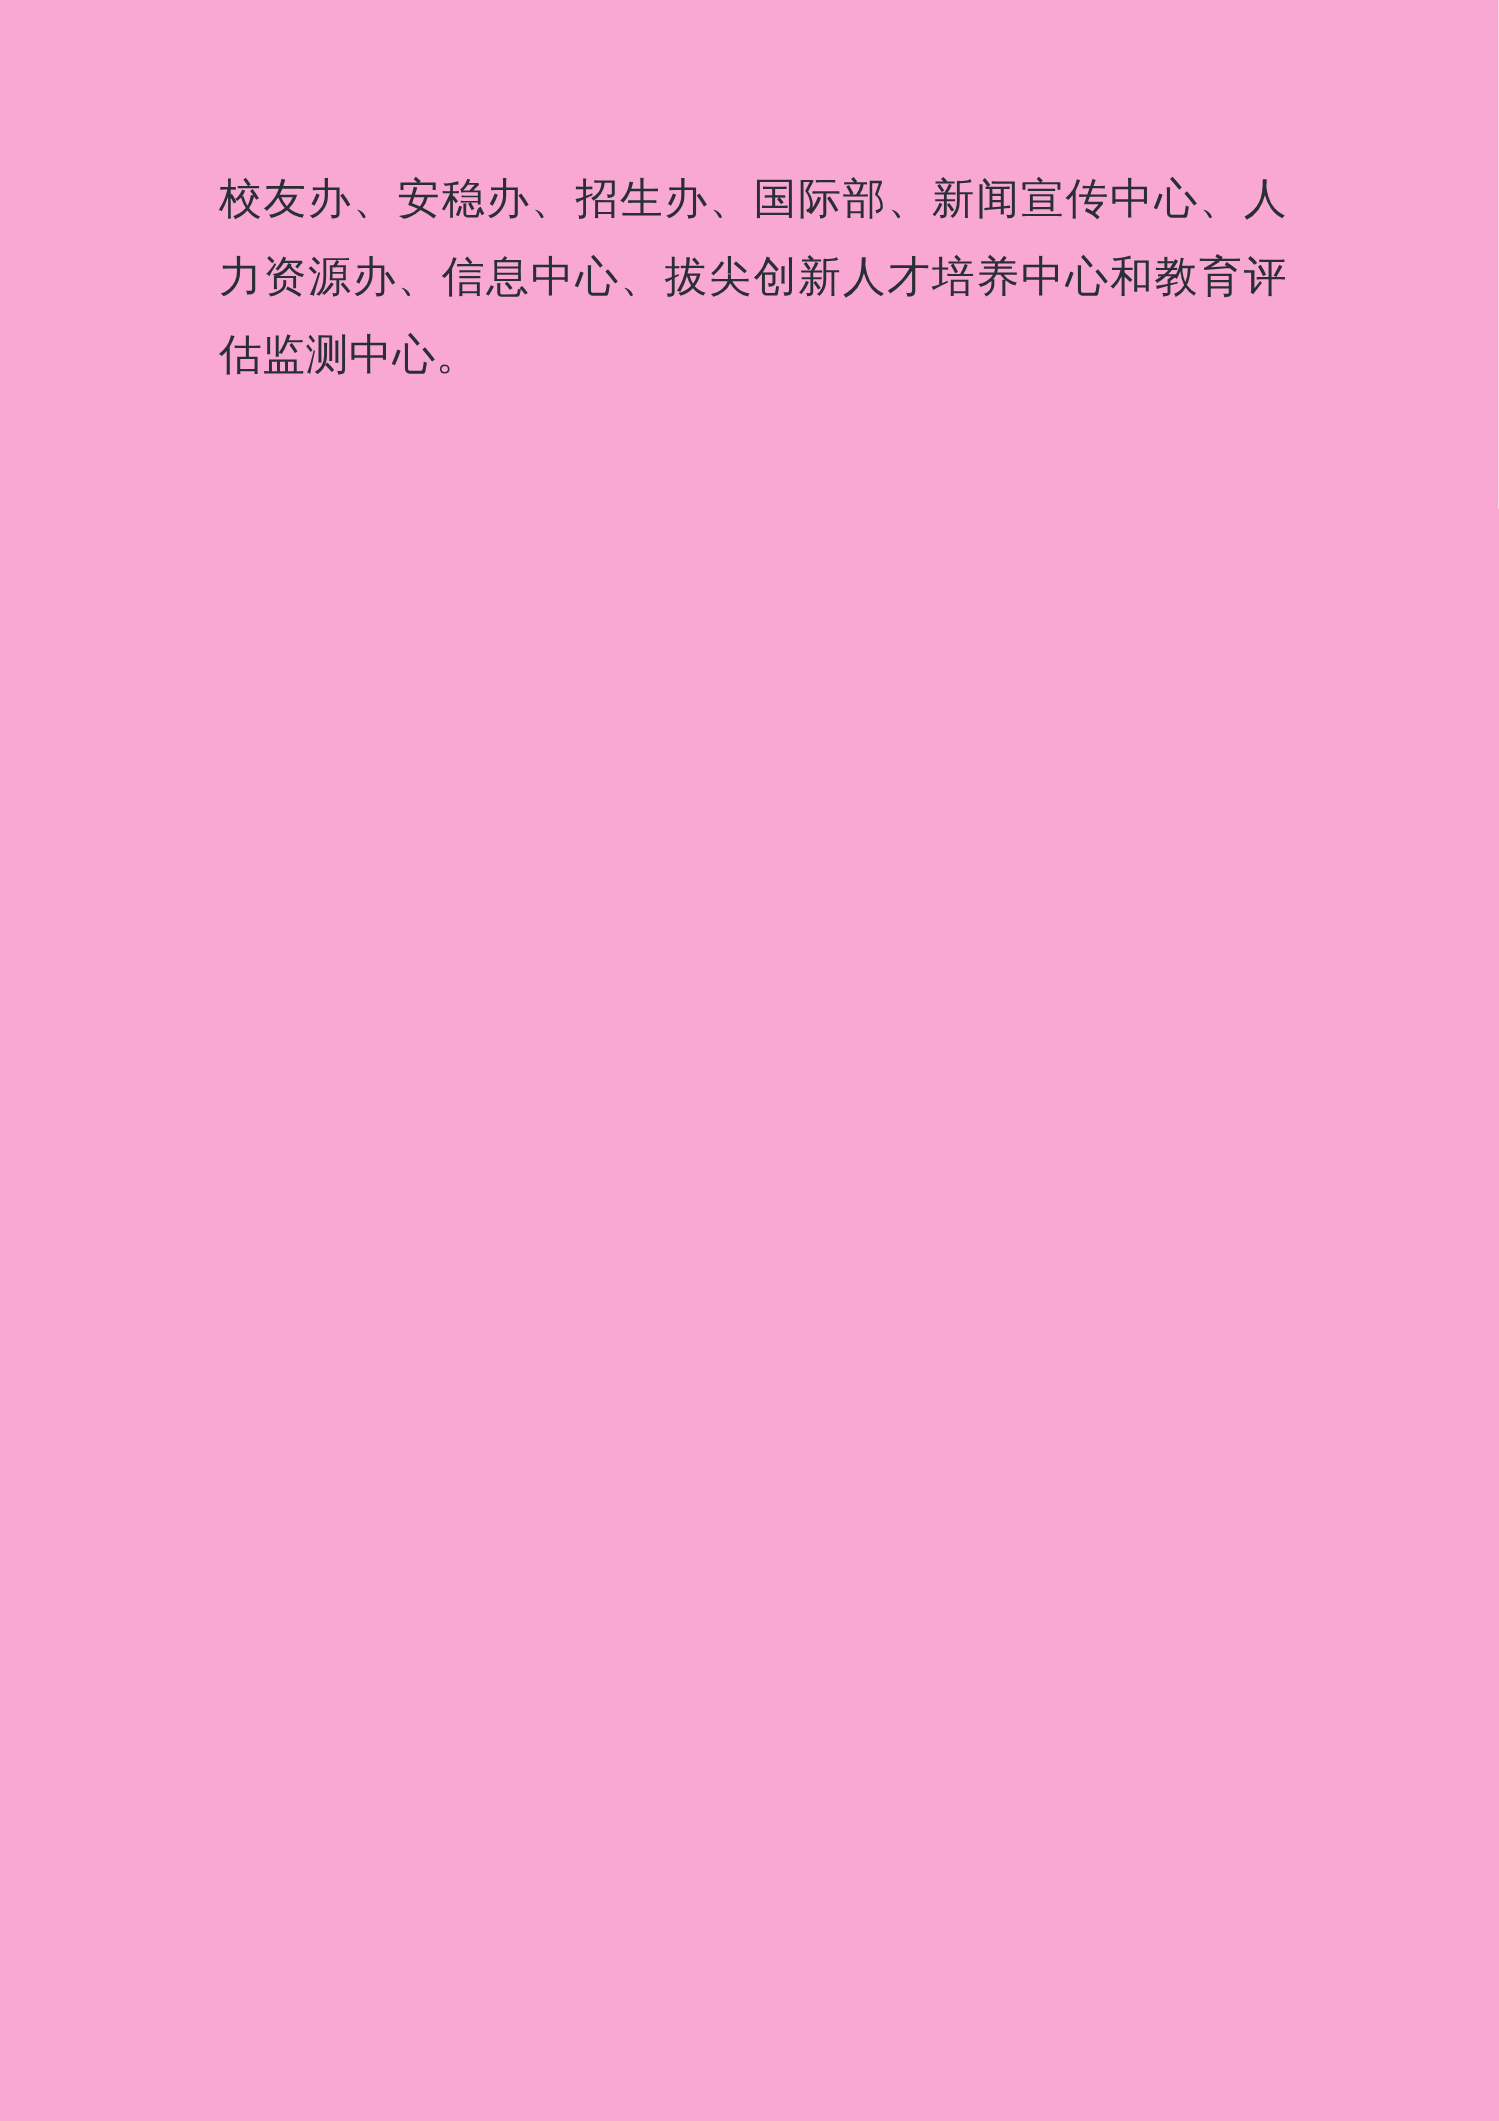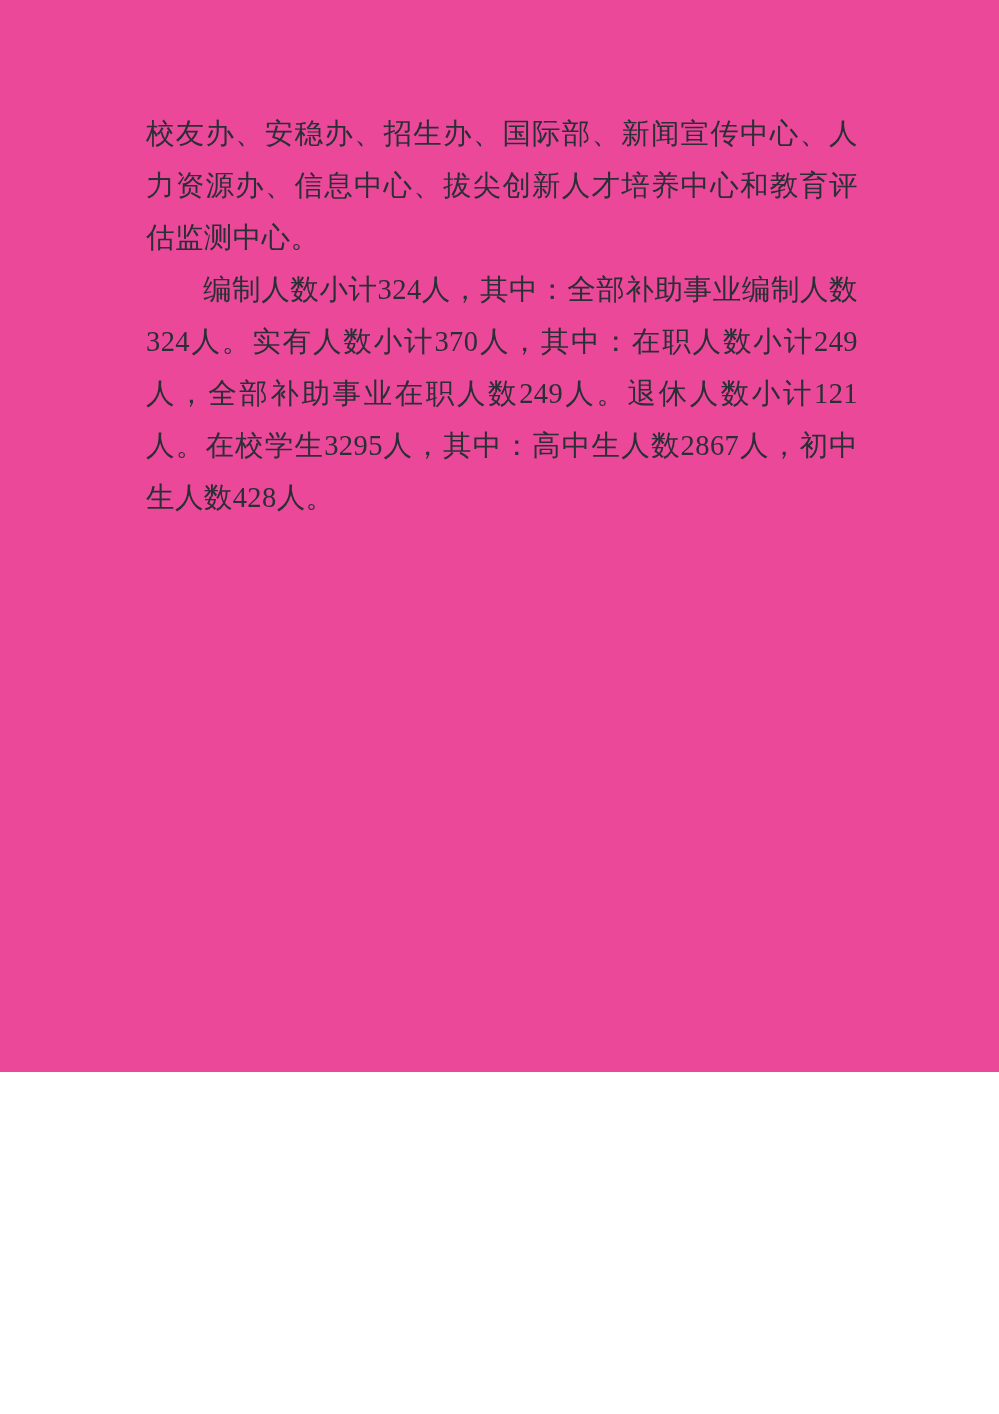--- a/index.html
+++ b/index.html
@@ -3,22 +3,22 @@
 <meta charset="utf-8">
 <style>
   html, body {
     margin: 0;
     padding: 0;
     background: #ffffff;
   }
   .page {
     position: relative;
     width: 999px;
-    height: 1072px;
-    background: #ec4899;
+    height: 1414px;
+    background: #f9a8d4;
     margin: 0 auto;
     overflow: hidden;
   }
   .content {
     position: absolute;
     left: 146px;
     top: 108px;
     width: 712px;
   }
   .para {
@@ -37,15 +37,14 @@
   .indent {
     text-indent: 57px;
   }
 </style>
 </head>
 <body>
 
 <div class="page">
   <div class="content">
     <p class="para">校友办、安稳办、招生办、国际部、新闻宣传中心、人力资源办、信息中心、拔尖创新人才培养中心和教育评估监测中心。</p>
-    <p class="para indent">编制人数小计324人，其中：全部补助事业编制人数324人。实有人数小计370人，其中：在职人数小计249人，全部补助事业在职人数249人。退休人数小计121人。在校学生3295人，其中：高中生人数2867人，初中生人数428人。</p>
   </div>
 </div>
 
 </body></html>

